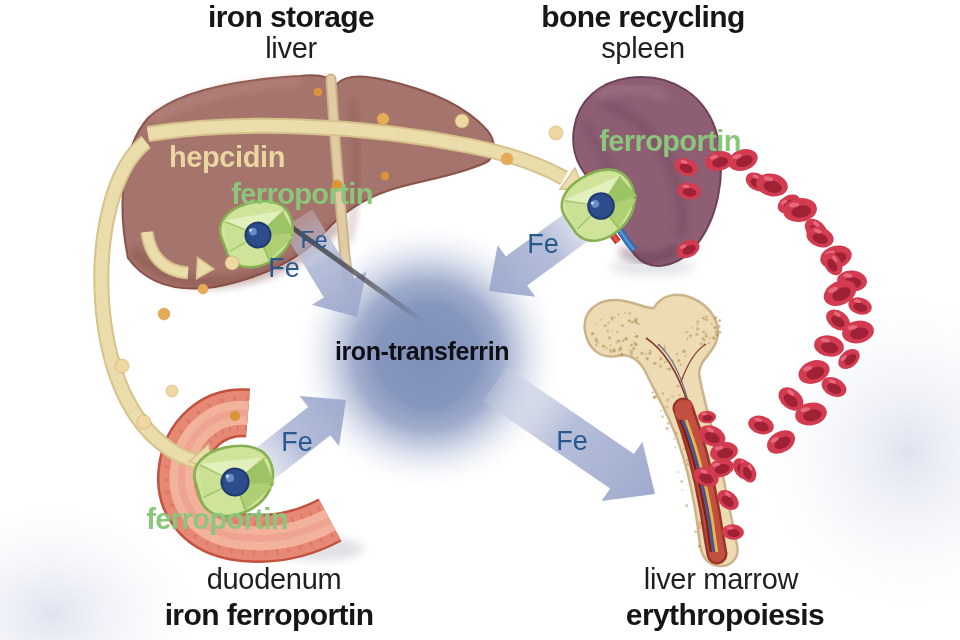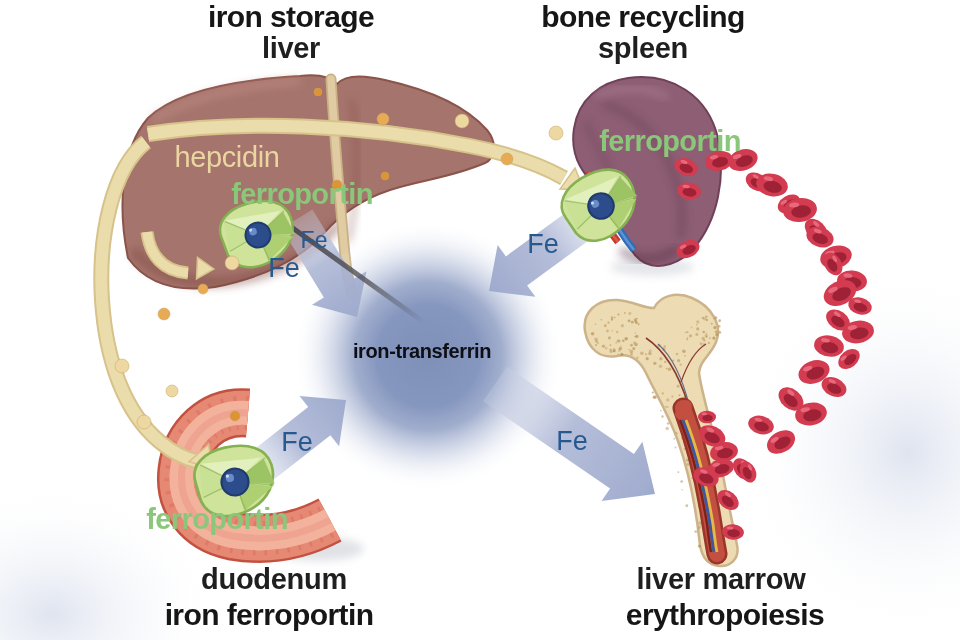--- a/index.html
+++ b/index.html
@@ -2,26 +2,26 @@
 <html style="--title-text: #161616; --hepcidin-text: #e9d6a0; --ferroportin-text: #8bc77a; --fe-text: #27598f; --arrow-blue: #a6b1d1; --hepcidin-arrow: #ebdcab; --liver: #a5746c; --spleen: #8d5e74; --duodenum: #e58874; --bone: #ecdbb3; --rbc: #d23b50; --transferrin-blob: #8392ba; --ferroportin-cell: #cfe39b; --iron-ball: #2c4c8c;"><head>
 <meta charset="utf-8">
 <style>
   html,body{margin:0;padding:0;background:#ffffff;}
   .stage{position:relative;width:960px;height:640px;overflow:hidden;background:#ffffff;
          font-family:"Liberation Sans",sans-serif;}
   .stage svg{position:absolute;left:0;top:0;}
   .lbl{position:absolute;transform:translate(-50%,-50%);white-space:nowrap;line-height:1;
        font-family:"Liberation Sans",sans-serif;}
   .title{font-weight:700;font-size:30px;letter-spacing:-0.6px;color:var(--title-text,#161616);}
-  .organ{font-weight:700;font-size:29px;letter-spacing:-0.3px;color:#1f1f1f;}
-  .mol-hep{font-weight:400;font-size:29px;letter-spacing:-0.4px;color:var(--hepcidin-text,#e9d6a0);}
+  .organ{font-weight:400;font-size:29px;letter-spacing:-0.3px;color:#1f1f1f;}
+  .mol-hep{font-weight:700;font-size:29px;letter-spacing:-0.4px;color:var(--hepcidin-text,#e9d6a0);}
   .mol-fer{font-weight:700;font-size:29px;letter-spacing:-0.6px;color:var(--ferroportin-text,#8bc77a);}
   .fe{font-weight:400;font-size:27px;color:var(--fe-text,#27598f);}
   .fe.small{font-size:23px;}
-  .center-lbl{font-weight:700;font-size:20px;letter-spacing:-0.4px;color:#0e0e16;}
+  .center-lbl{font-weight:700;font-size:25px;letter-spacing:-0.4px;color:#0e0e16;}
 </style>
 </head>
 <body>
 
 <div class="stage">
 
 <svg width="960" height="640" viewBox="0 0 960 640">
   <defs>
     <filter id="f1" x="-40%" y="-40%" width="180%" height="180%">
           <feGaussianBlur stdDeviation="4"></feGaussianBlur>

